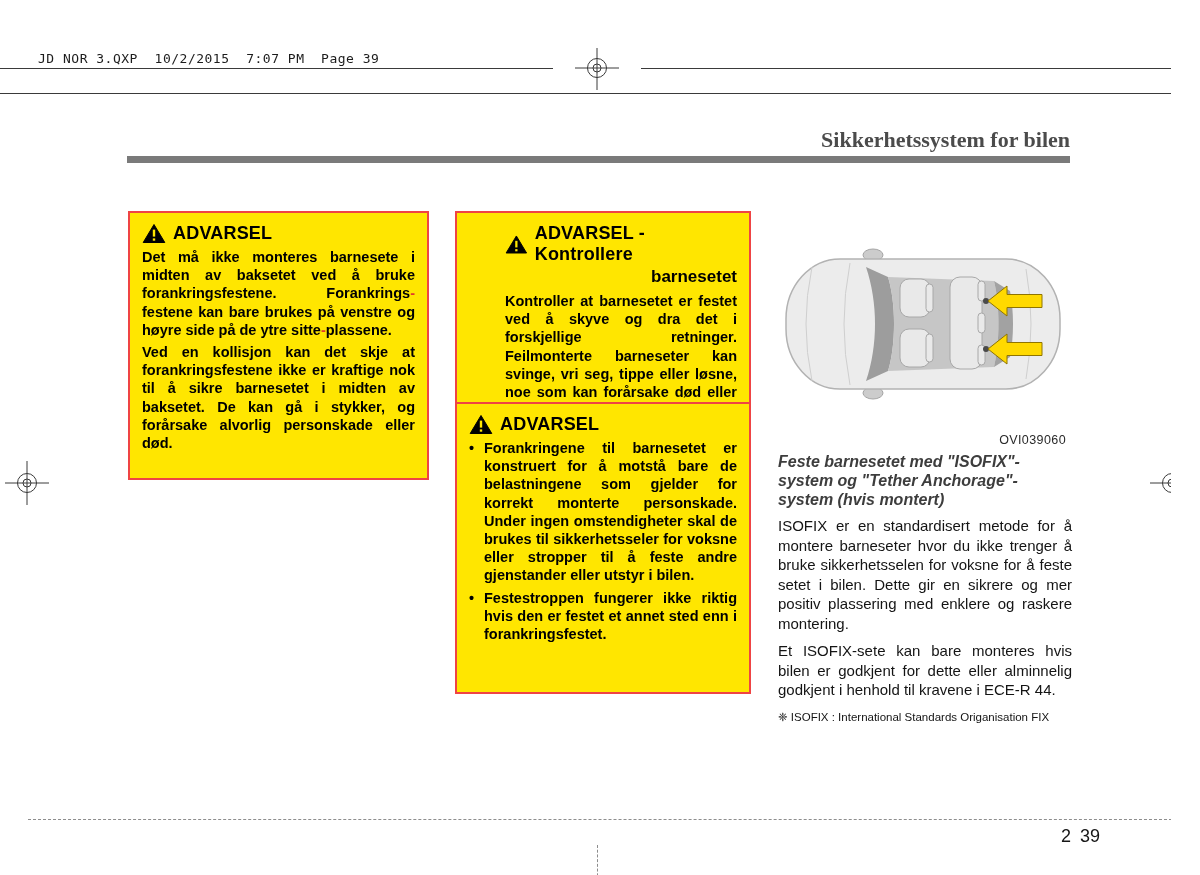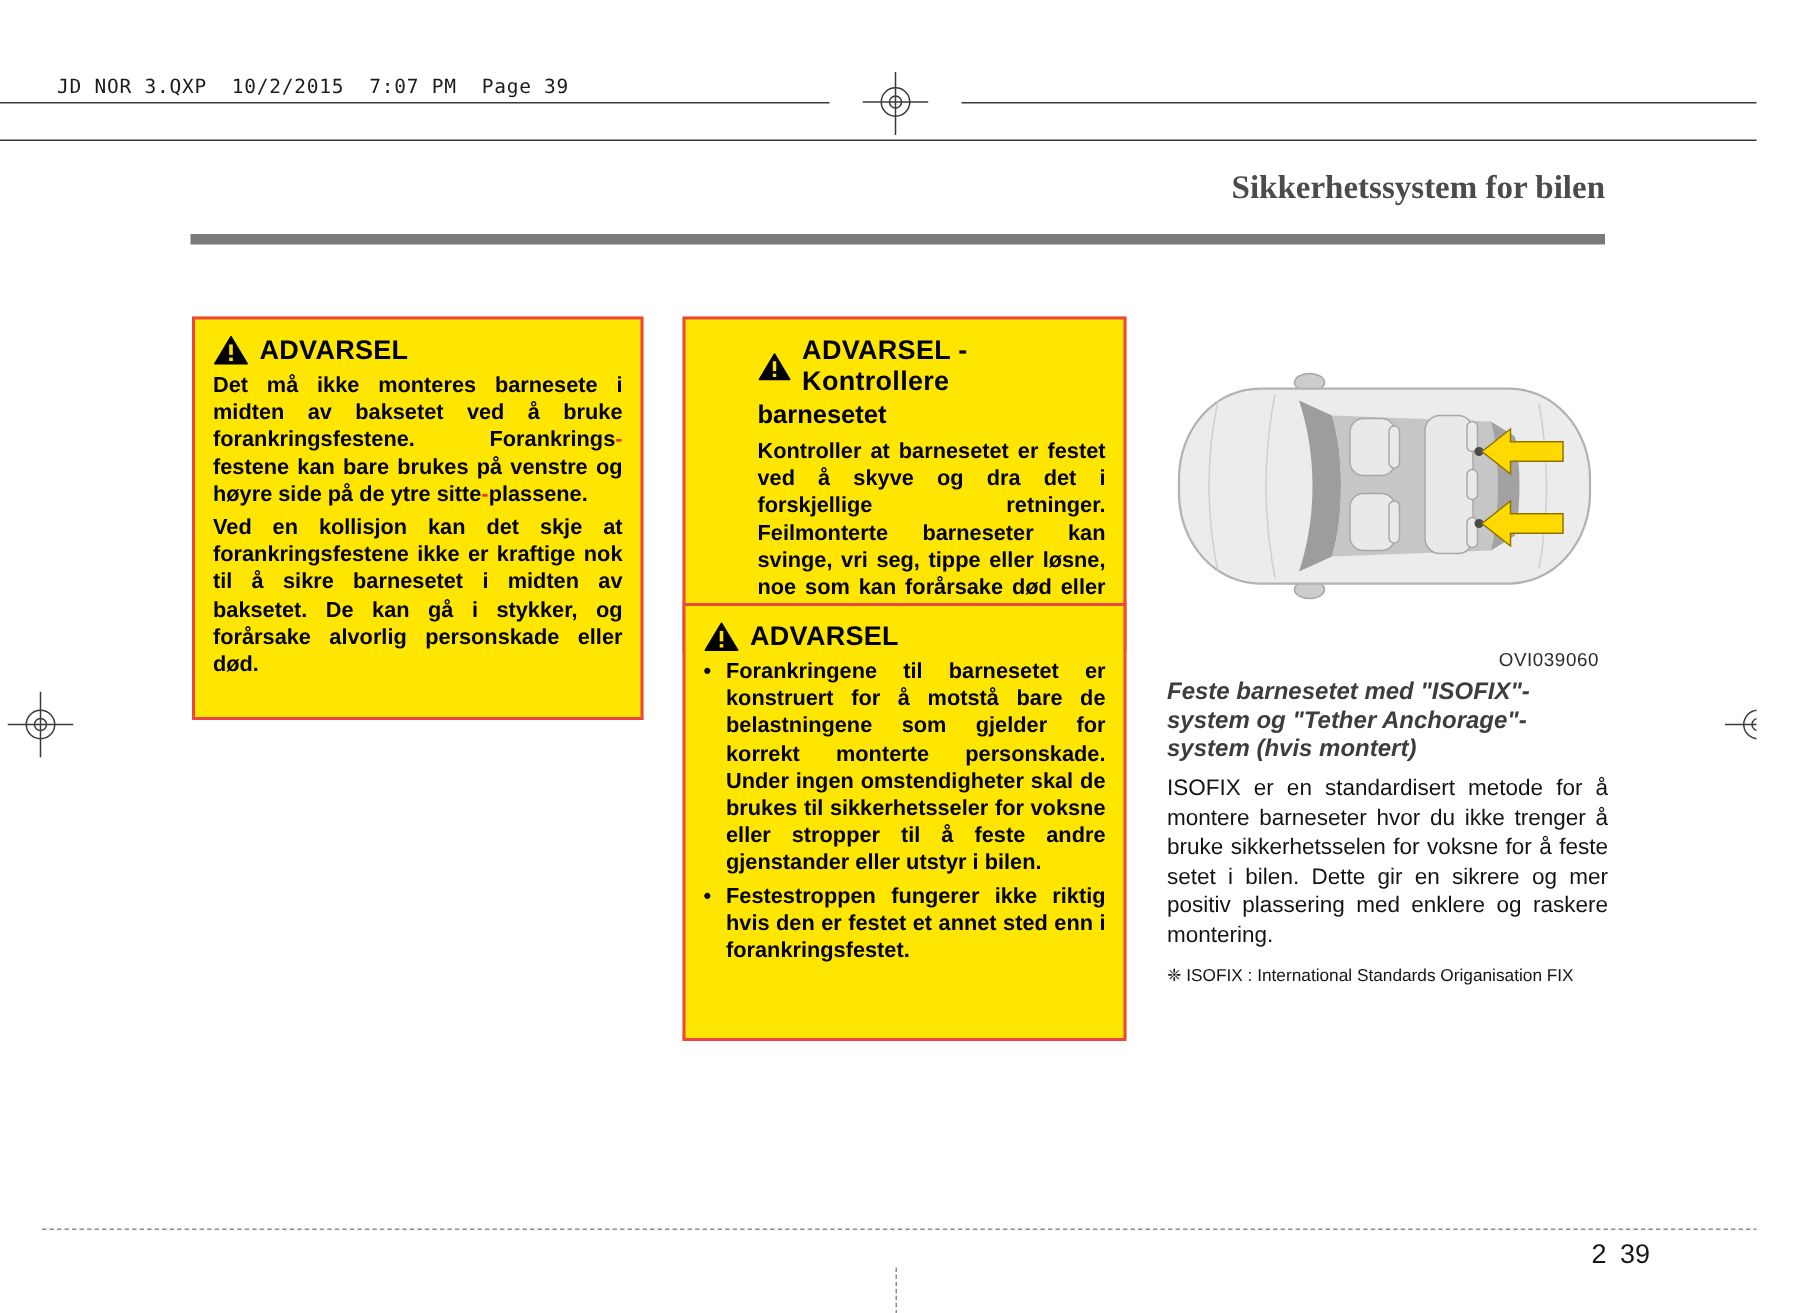--- a/index.html
+++ b/index.html
@@ -18,33 +18,33 @@
   .reg-left{left:5px;top:413px;}
   .reg-right{left:1150px;top:413px;}
   .reg-bottom{left:575px;top:830px;}
   .dash-h{position:absolute;top:771px;left:28px;width:1144px;border-top:1px dashed #8d8d8d;}
   .dash-v{position:absolute;left:597px;top:797px;height:36px;border-left:1px dashed #8d8d8d;}
   .page-number{position:absolute;top:778px;left:1000px;width:100px;text-align:right;
                font-size:18px;color:#161616;}
   .pn-gap{display:inline-block;width:9px;}
 
   
-  .section-title{position:absolute;top:64px;left:570px;width:500px;text-align:right;
+  .section-title{position:absolute;top:79px;left:570px;width:500px;text-align:right;
                  font-family:"Liberation Serif",serif;font-weight:bold;font-size:22px;color:#4b4b4b;}
   .title-bar{position:absolute;top:108px;left:127px;width:943px;height:7px;background:#7a7a7a;}
 
   
   .warning-box{position:absolute;background:#FFE600;border:2px solid #ef4444;box-sizing:border-box;
                padding:10px 12px;color:#000;}
   .box1{left:128px;top:163px;width:301px;min-height:269px;}
   .box2{left:455px;top:163px;width:296px;min-height:178px;padding-left:48px;}
   .box3{left:455px;top:354px;width:296px;min-height:292px;}
   .warning-head{display:flex;align-items:center;gap:7px;margin-bottom:4px;}
   .warning-title{font-weight:bold;font-size:18px;letter-spacing:.2px;}
-  .warning-subtitle{font-weight:bold;font-size:17px;text-align:left;margin:-2px 0 5px 0;}
+  .warning-subtitle{font-weight:bold;font-size:17px;text-align:right;margin:-2px 0 5px 0;}
   .warning-box p{margin:0 0 4px 0;font-weight:bold;font-size:14.5px;line-height:18.2px;
                  text-align:justify;}
   .red{color:#E03A2F;}
   .wlist{margin:2px 0 0 0;padding:0;list-style:none;}
   .wlist li{position:relative;padding-left:15px;font-weight:bold;font-size:14.5px;
             line-height:18.2px;text-align:justify;margin-bottom:4px;}
   .bullet{position:absolute;left:0;top:0;font-weight:bold;}
 
   
   .figure{position:absolute;left:776px;top:163px;width:298px;height:238px;}
@@ -167,20 +167,21 @@
         <path d="M 212 86 L 231 71 L 231 79.5 L 266 79.5 L 266 92.5 L 231 92.5 L 231 101 Z" fill="#FFD900" stroke="#8f7400" stroke-width="1"></path>
         <path d="M 212 134 L 231 119 L 231 127.5 L 266 127.5 L 266 140.5 L 231 140.5 L 231 149 Z" fill="#FFD900" stroke="#8f7400" stroke-width="1"></path>
       </g>
     </svg>
     <div class="figure-caption">OVI039060</div>
   </div>
 
   <div class="right-col">
     <div class="isofix-heading">Feste barnesetet med "ISOFIX"-system og "Tether Anchorage"-system (hvis montert)</div>
     <p>ISOFIX er en standardisert metode for å montere barneseter hvor du ikke trenger å bruke sikkerhetsselen for voksne for å feste setet i bilen. Dette gir en sikrere og mer positiv plassering med enklere og raskere montering.</p>
+    <p>Et ISOFIX-sete kan bare monteres hvis bilen er godkjent for dette eller alminnelig godkjent i henhold til kravene i ECE-R 44.</p>
     <div class="isofix-footnote">❈ ISOFIX : International Standards Origanisation FIX</div>
   </div>
 
   <div class="dash-h"></div>
   <div class="dash-v"></div>
   <div class="page-number"><span>2</span><span class="pn-gap"></span><span>39</span></div>
 
 </div>
 
 </body></html>

